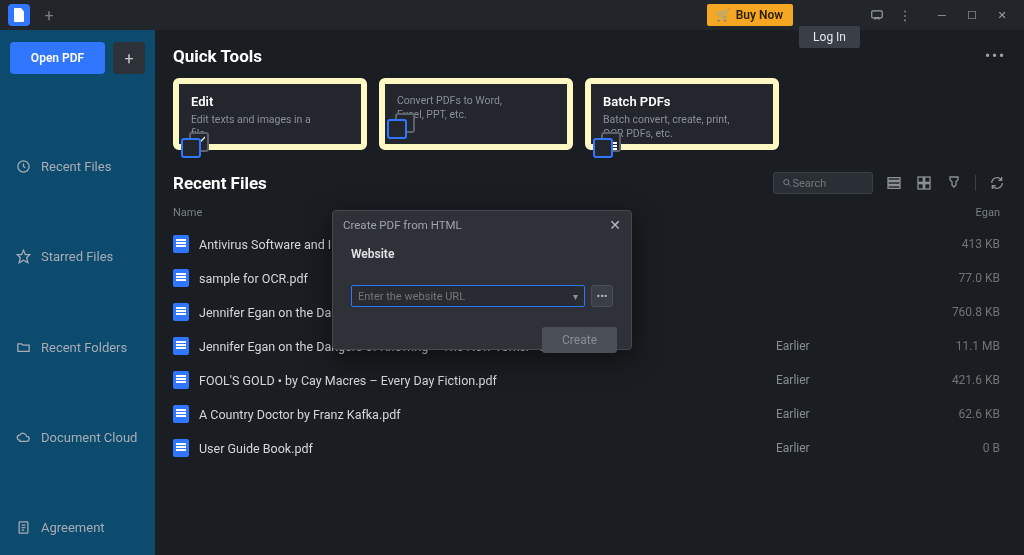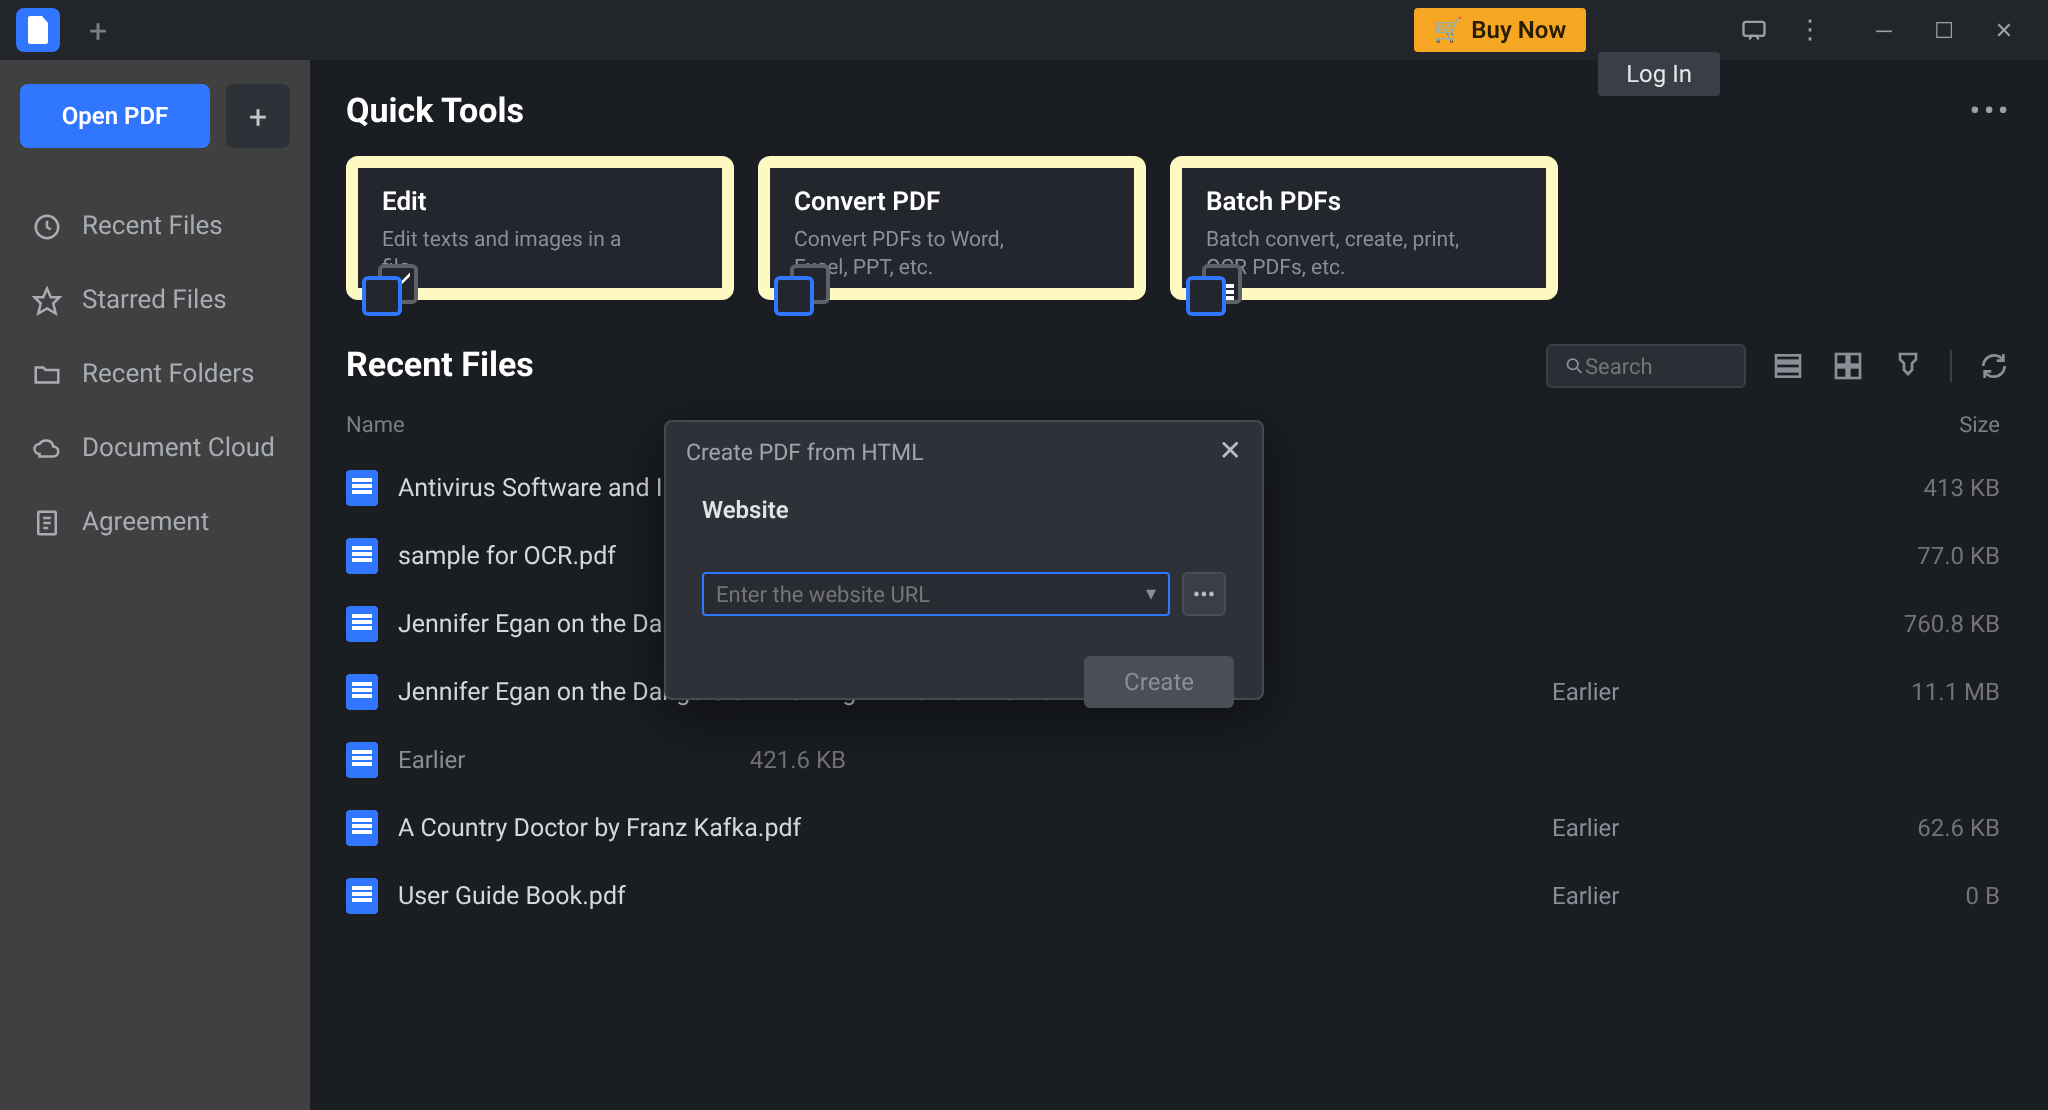--- a/index.html
+++ b/index.html
@@ -10,21 +10,21 @@
 .logo::before { content:""; width:10px; height:14px; background:#fff; clip-path: polygon(0 0, 70% 0, 100% 25%, 100% 100%, 0 100%); border-radius:1px;}
 .new-tab { width:22px; height:22px; display:flex; align-items:center; justify-content:center; color:#7a7f87; font-size:16px; cursor:pointer;}
 .titlebar-right { display:flex; align-items:center; gap:6px;}
 .buy-btn { background:#f5a623; color:#2a1d00; border:none; padding:4px 10px; border-radius:2px; font-size:12px; font-weight:600; display:flex; align-items:center; gap:4px; cursor:pointer;}
 .login-btn { background:#3a3f47; color:#e8e8e8; border:none; padding:4px 14px; border-radius:2px; font-size:12px; cursor:pointer;margin-top:44px;}
 .tb-icon { color:#9aa0a8; font-size:13px; width:22px; height:22px; display:flex; align-items:center; justify-content:center; cursor:pointer;}
 .win-controls { display:flex; gap:2px; margin-left:6px;}
 .win-btn { width:28px; height:22px; display:flex; align-items:center; justify-content:center; color:#9aa0a8; font-size:11px; cursor:pointer;}
 
 .body { display:flex; height:calc(555px - 30px);}
-.sidebar { width:155px; background:#404040; padding:12px 10px; display:flex; flex-direction:column; gap:6px;}
+.sidebar { width:155px; background:#0c4a6e; padding:12px 10px; display:flex; flex-direction:column; gap:6px;justify-content:space-between;}
 .sidebar-top { display:flex; gap:8px; margin-bottom:18px;}
 .open-pdf { flex:1; background:#3076ff; color:#fff; border:none; border-radius:4px; padding:8px 0; font-size:12px; font-weight:600; cursor:pointer;}
 .plus-btn { width:32px; height:32px; background:#2d3238; border:none; border-radius:4px; color:#c8c8c8; font-size:16px; cursor:pointer; display:flex; align-items:center; justify-content:center;}
 .nav-item { display:flex; align-items:center; gap:10px; padding:8px 6px; font-size:13px; color:#a8adb5; cursor:pointer; border-radius:4px;}
 .nav-item svg { width:15px; height:15px; flex-shrink:0;}
 
 .main { flex:1; padding:16px 18px; overflow:hidden; position:relative;}
 .section-title { font-size:17px; font-weight:700; color:#fff; margin-bottom:12px; display:flex; align-items:center; justify-content:space-between;}
 .more-dots { color:#9aa0a8; letter-spacing:2px; cursor:pointer; font-size:14px;}
 .quicktools { display:flex; gap:12px; margin-bottom:22px;}
@@ -152,21 +152,20 @@
     <div class="quicktools">
       <div class="tool-card">
         <div class="tool-title">Edit</div>
         <div class="tool-desc">Edit texts and images in a file.</div>
         <div class="tool-icon ic1 edit">
             <div class="b"></div>
             <div class="a"></div>
           </div>
       </div>
       <div class="tool-card">
-        <div class="tool-title">Convert PDF</div>
         <div class="tool-desc">Convert PDFs to Word, Excel, PPT, etc.</div>
         <div class="tool-icon ic1 conv">
             <div class="b"></div>
             <div class="a"></div>
           </div>
       </div>
       <div class="tool-card">
         <div class="tool-title">Batch PDFs</div>
         <div class="tool-desc">Batch convert, create, print, OCR PDFs, etc.</div>
         <div class="tool-icon ic1 batch">
@@ -212,21 +211,21 @@
               <path d="M4 12a8 8 0 018-8 8 8 0 017 4M20 12a8 8 0 01-8 8 8 8 0 01-7-4"></path>
               <path d="M19 3v5h-5M5 21v-5h5"></path>
             </svg>
         </div>
       </div>
     </div>
 
     <div class="table-head">
       <div class="col-name">Name</div>
       <div class="col-mod"></div>
-      <div class="col-size">Size</div>
+      <div class="col-size">Egan</div>
     </div>
 
     <div class="file-list" id="file-list">
         <div class="file-row">
           <div class="file-icon"></div>
           <div class="file-name">Antivirus Software and Internet…</div>
           <div class="file-mod"></div>
           <div class="file-size">413 KB</div>
         </div>
         <div class="file-row">
@@ -242,20 +241,21 @@
           <div class="file-size">760.8 KB</div>
         </div>
         <div class="file-row">
           <div class="file-icon"></div>
           <div class="file-name">Jennifer Egan on the Dangers of Knowing – The New Yorker - …</div>
           <div class="file-mod">Earlier</div>
           <div class="file-size">11.1 MB</div>
         </div>
         <div class="file-row">
           <div class="file-icon"></div>
+          <div class="file-name">FOOL'S GOLD • by Cay Macres – Every Day Fiction.pdf</div>
           <div class="file-mod">Earlier</div>
           <div class="file-size">421.6 KB</div>
         </div>
         <div class="file-row">
           <div class="file-icon"></div>
           <div class="file-name">A Country Doctor by Franz Kafka.pdf</div>
           <div class="file-mod">Earlier</div>
           <div class="file-size">62.6 KB</div>
         </div>
         <div class="file-row">

